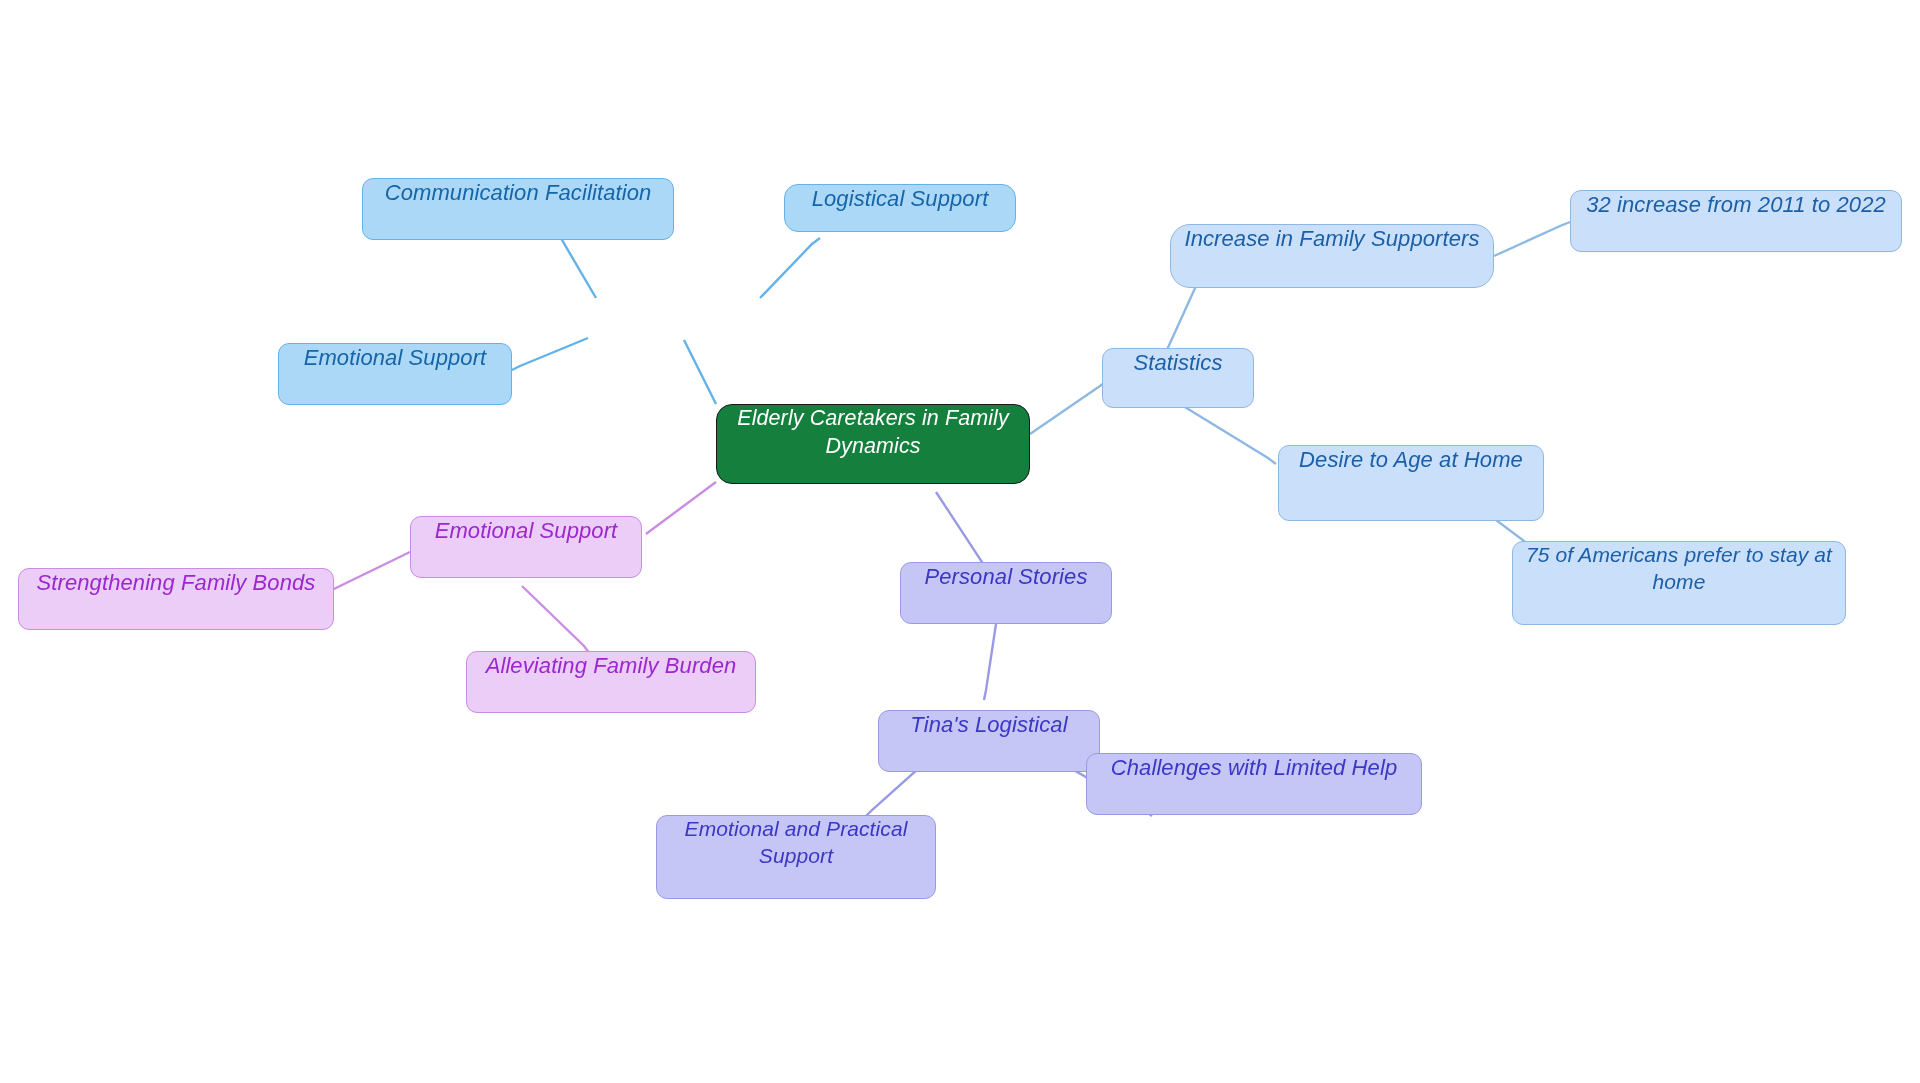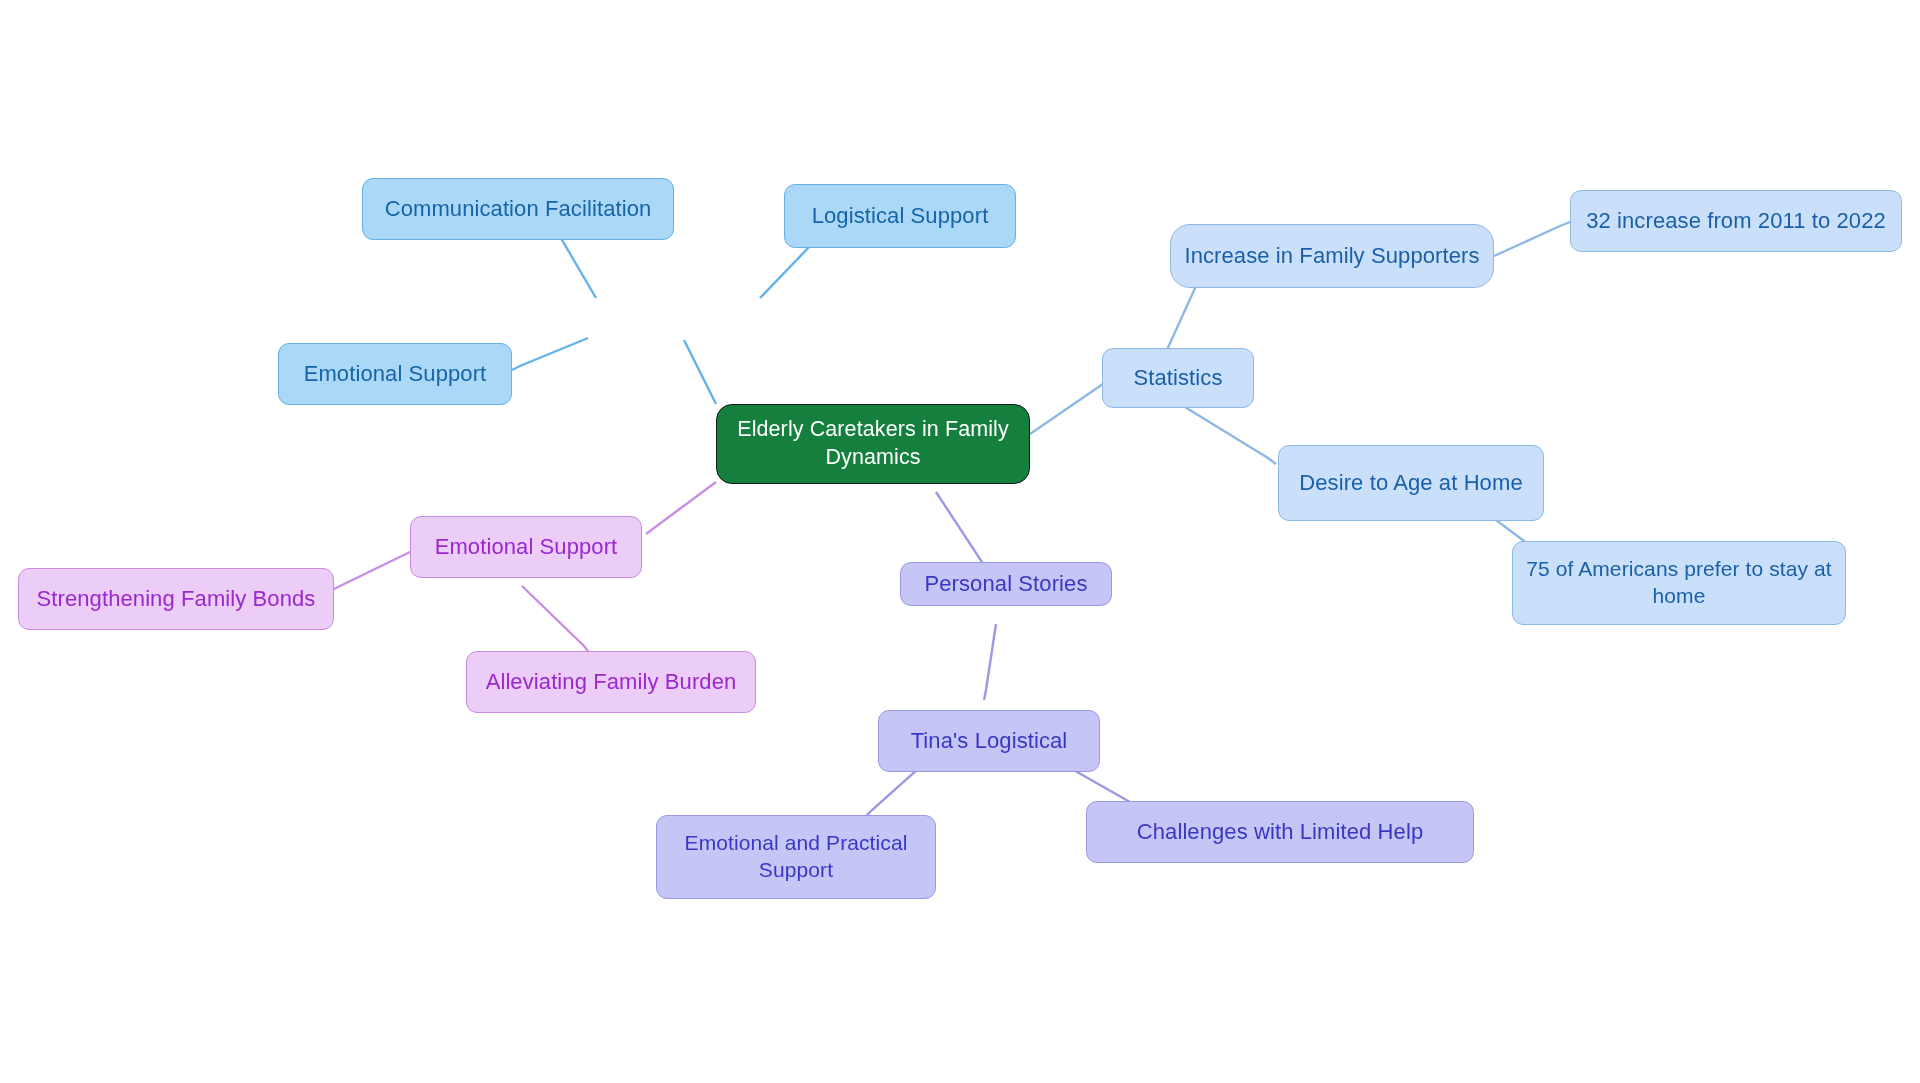--- a/index.html
+++ b/index.html
@@ -9,26 +9,27 @@
     background:#ffffff;
     font-family:"Liberation Sans","DejaVu Sans",sans-serif;
     overflow:hidden;
   }
   #canvas{position:relative;width:1920px;height:1083px;}
   #edges{position:absolute;left:0;top:0;width:1920px;height:1083px;}
 
   .node{
     position:absolute;
     box-sizing:border-box;
-    display:flex;align-items:center;justify-content:center;
+    display:flex;align-items:flex-start;justify-content:center;
     text-align:center;
     border-radius:11px;
     border-style:solid;border-width:1.5px;
     line-height:1.28;
     letter-spacing:0.1px;
+    font-style:italic;
     -webkit-font-smoothing:antialiased;
   }
   .node .lbl{display:block;padding:0 4px;}
 
   
   .n-root{
     background:#15803d;border-color:#141821;color:#ffffff;
     font-size:21.5px;border-radius:16px;
   }
 
@@ -86,21 +87,21 @@
 
   <div class="node n-root" style="left:716px;top:404px;width:314px;height:80px;">
     <span class="lbl">Elderly Caretakers in Family Dynamics</span>
   </div>
 
 
   <div class="node c-blueA f22" style="left:362px;top:178px;width:312px;height:62px;">
     <span class="lbl">Communication Facilitation</span>
   </div>
 
-  <div class="node c-blueA f22" style="left:784px;top:184px;width:232px;height:64px;">
+  <div class="node c-blueA f22" style="left:784px;top:184px;width:232px;height:48px;border-radius:14px;">
     <span class="lbl">Logistical Support</span>
   </div>
 
   <div class="node c-blueA f22" style="left:278px;top:343px;width:234px;height:62px;">
     <span class="lbl">Emotional Support</span>
   </div>
 
   <div class="node c-blueB f22" style="left:1102px;top:348px;width:152px;height:60px;">
     <span class="lbl">Statistics</span>
   </div>
@@ -114,33 +115,33 @@
   </div>
 
   <div class="node c-blueB f22" style="left:1278px;top:445px;width:266px;height:76px;">
     <span class="lbl">Desire to Age at Home</span>
   </div>
 
   <div class="node c-blueB f21" style="left:1512px;top:541px;width:334px;height:84px;">
     <span class="lbl">75 of Americans prefer to stay at home</span>
   </div>
 
-  <div class="node c-violet f22" style="left:900px;top:562px;width:212px;height:44px;">
+  <div class="node c-violet f22" style="left:900px;top:562px;width:212px;height:62px;">
     <span class="lbl">Personal Stories</span>
   </div>
 
   <div class="node c-violet f22" style="left:878px;top:710px;width:222px;height:62px;">
     <span class="lbl">Tina's Logistical</span>
   </div>
 
   <div class="node c-violet f21" style="left:656px;top:815px;width:280px;height:84px;">
     <span class="lbl">Emotional and Practical Support</span>
   </div>
 
-  <div class="node c-violet f22" style="left:1086px;top:801px;width:388px;height:62px;">
+  <div class="node c-violet f22" style="left:1086px;top:753px;width:336px;height:62px;">
     <span class="lbl">Challenges with Limited Help</span>
   </div>
 
   <div class="node c-pink f22" style="left:410px;top:516px;width:232px;height:62px;">
     <span class="lbl">Emotional Support</span>
   </div>
 
   <div class="node c-pink f22" style="left:18px;top:568px;width:316px;height:62px;">
     <span class="lbl">Strengthening Family Bonds</span>
   </div>

